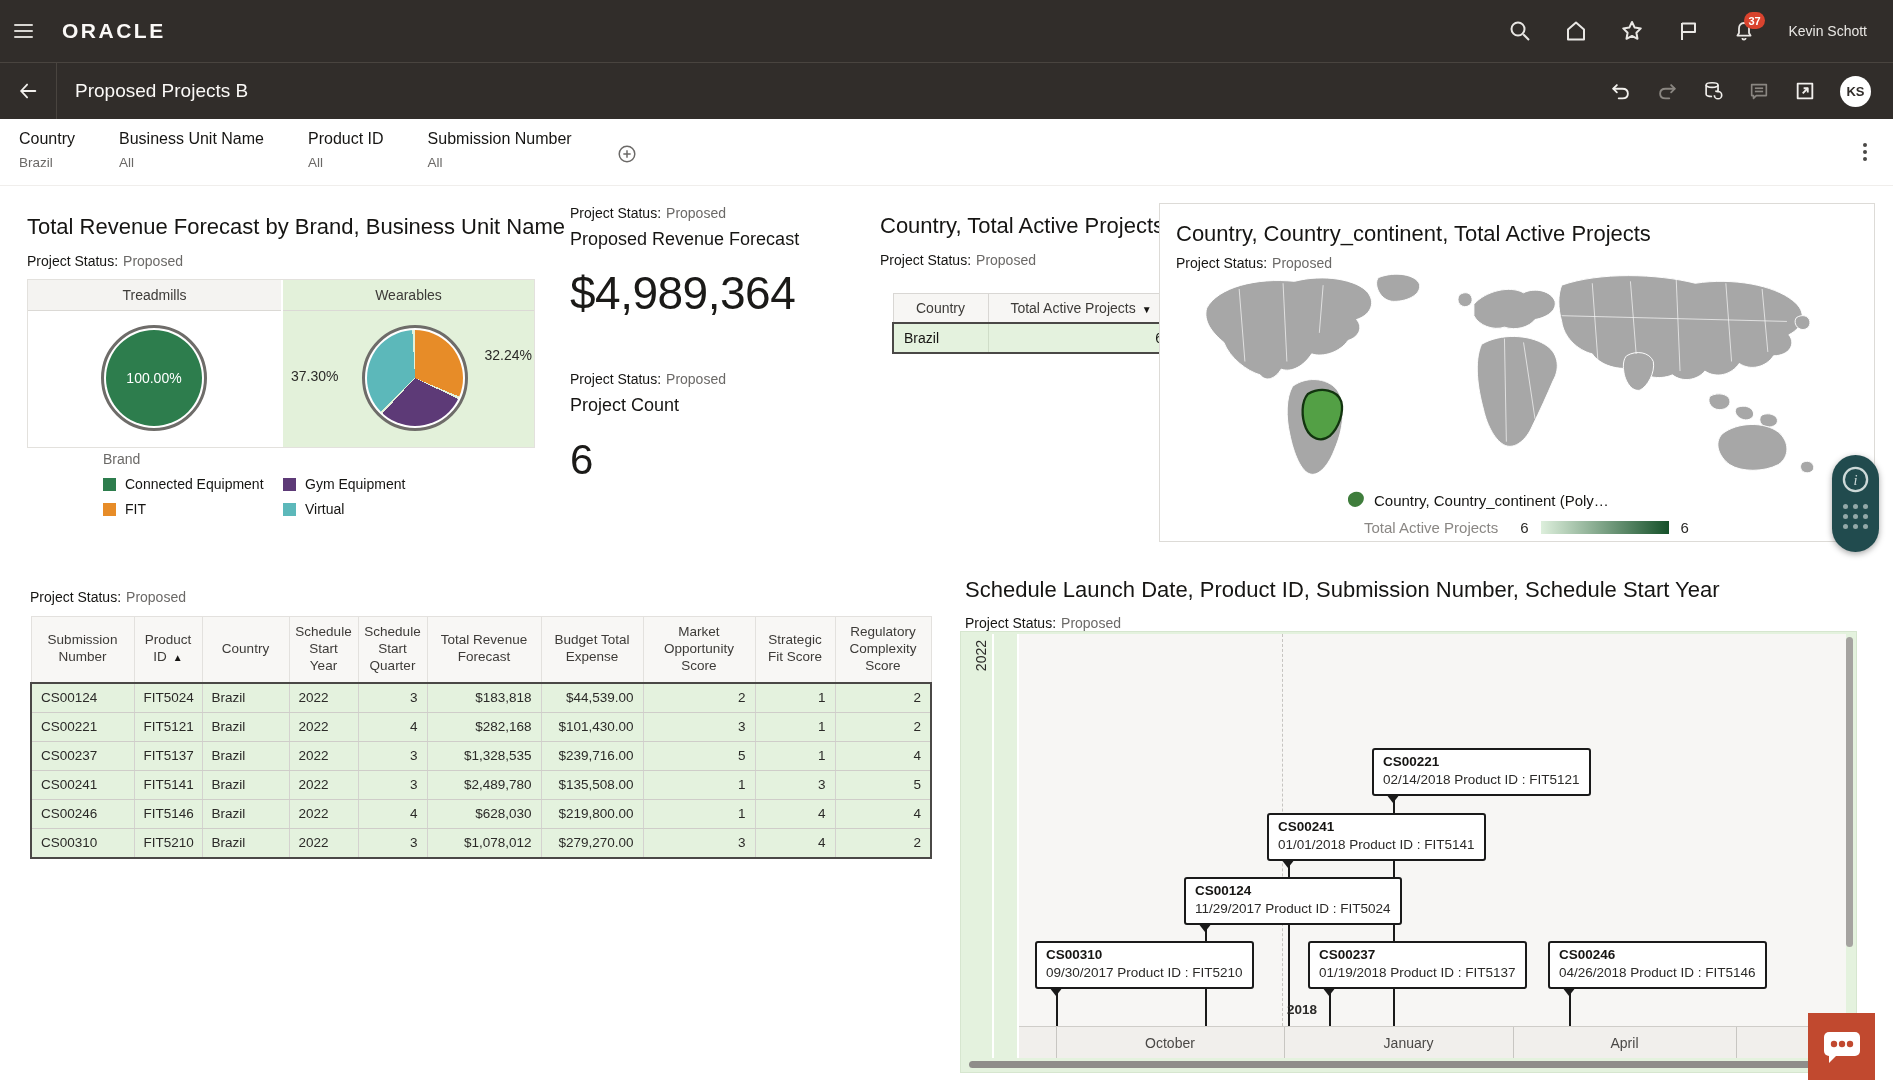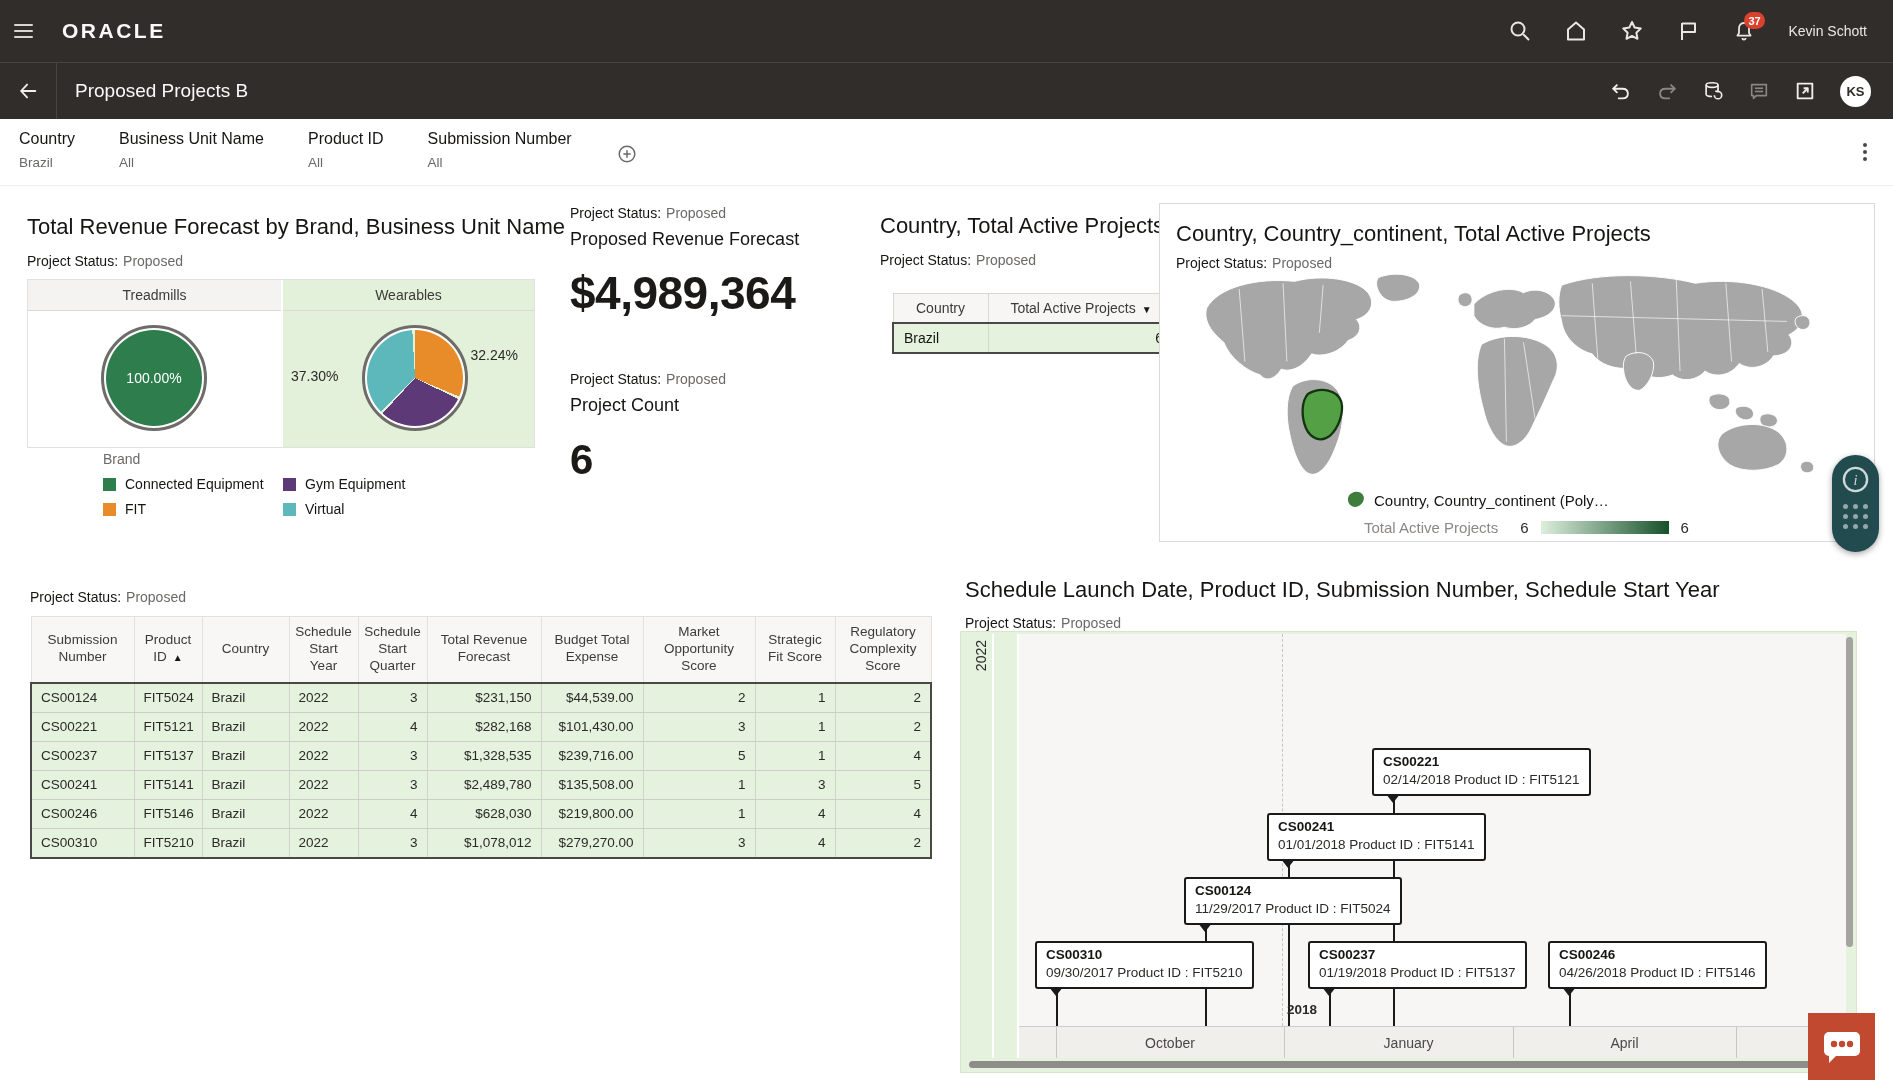--- a/index.html
+++ b/index.html
@@ -60,21 +60,21 @@
   .pie-green{background:#2d7d4d;display:flex;align-items:center;justify-content:center;color:#fff;font-size:14px;}
   .pie-label{position:absolute;font-size:14px;color:#2b2a28;}
   .legend{margin-top:3px;padding-left:76px;}
   .legend-title{font-size:14px;color:#6b6967;margin-bottom:9px;}
   .legend-grid{display:grid;grid-template-columns:180px auto;row-gap:9px;}
   .legend-item{display:flex;align-items:center;font-size:14px;color:#161513;}
   .swatch{width:13px;height:13px;margin-right:9px;flex:0 0 auto;}
 
   
   .kpi-title{font-size:18px;color:#161513;margin-top:8px;}
-  .kpi-value{font-size:46px;font-weight:700;color:#1b1a18;margin-top:16px;letter-spacing:-0.5px;}
+  .kpi-value{font-size:46px;font-weight:400;color:#1b1a18;margin-top:16px;letter-spacing:-0.5px;}
   .kpi-value.small{font-size:42px;margin-top:20px;}
 
   
   .mini-table{margin-top:25px;margin-left:12px;border-collapse:collapse;font-size:14px;}
   .mini-table th{background:#f7f6f4;border:1px solid #d9d7d4;font-weight:normal;color:#3d3b38;padding:6px 10px;text-align:center;white-space:nowrap;}
   .mini-table tbody{border:2px solid #4a4846;}
   .mini-table td{background:#e4f2de;padding:6px 10px;border-right:1px solid #cfddc8;}
   .mini-table td.left{width:95px;}
   .mini-table td.num{width:186px;text-align:right;}
   .sort-arrow{font-size:10px;margin-left:6px;color:#161513;}
@@ -260,21 +260,21 @@
           <div class="pie-inner pie-green" style="background: rgb(45, 125, 77);">
             <span>100.00%</span>
           </div>
         </div>
       </div>
     </div>
     <div class="trellis-col col-wear">
       <div class="trellis-head">Wearables</div>
       <div class="trellis-body">
         <span class="pie-label" style="left:8px;top:57px;">37.30%</span>
-        <span class="pie-label" style="right:16px;top:36px;">32.24%</span>
+        <span class="pie-label" style="right:2px;top:36px;">32.24%</span>
         <div class="pie-outer" style="left:79px;top:14px;">
           <div class="pie-inner" id="wearables-pie" style="background: conic-gradient(rgb(231, 140, 40) 0%, rgb(231, 140, 40) 31.34%, rgb(227, 241, 218) 31.34%, rgb(227, 241, 218) 32.24%, rgb(93, 58, 119) 32.24%, rgb(93, 58, 119) 61.8%, rgb(227, 241, 218) 61.8%, rgb(227, 241, 218) 62.7%, rgb(92, 184, 186) 62.7%, rgb(92, 184, 186) 99.1%, rgb(227, 241, 218) 99.1%, rgb(227, 241, 218) 100%);"></div>
         </div>
       </div>
     </div>
   </div>
   <div class="legend">
     <div class="legend-title">Brand</div>
     <div class="legend-grid">
       <div class="legend-item">
@@ -437,21 +437,21 @@
         <th><span>Regulatory Complexity Score</span></th>
       </tr>
     </thead>
     <tbody>
         <tr>
           <td>CS00124</td>
           <td>FIT5024</td>
           <td>Brazil</td>
           <td>2022</td>
           <td class="num">3</td>
-          <td class="num">$231,150</td>
+          <td class="num">$183,818</td>
           <td class="num">$44,539.00</td>
           <td class="num">2</td>
           <td class="num">1</td>
           <td class="num">2</td>
         </tr>
         <tr>
           <td>CS00221</td>
           <td>FIT5121</td>
           <td>Brazil</td>
           <td>2022</td>

